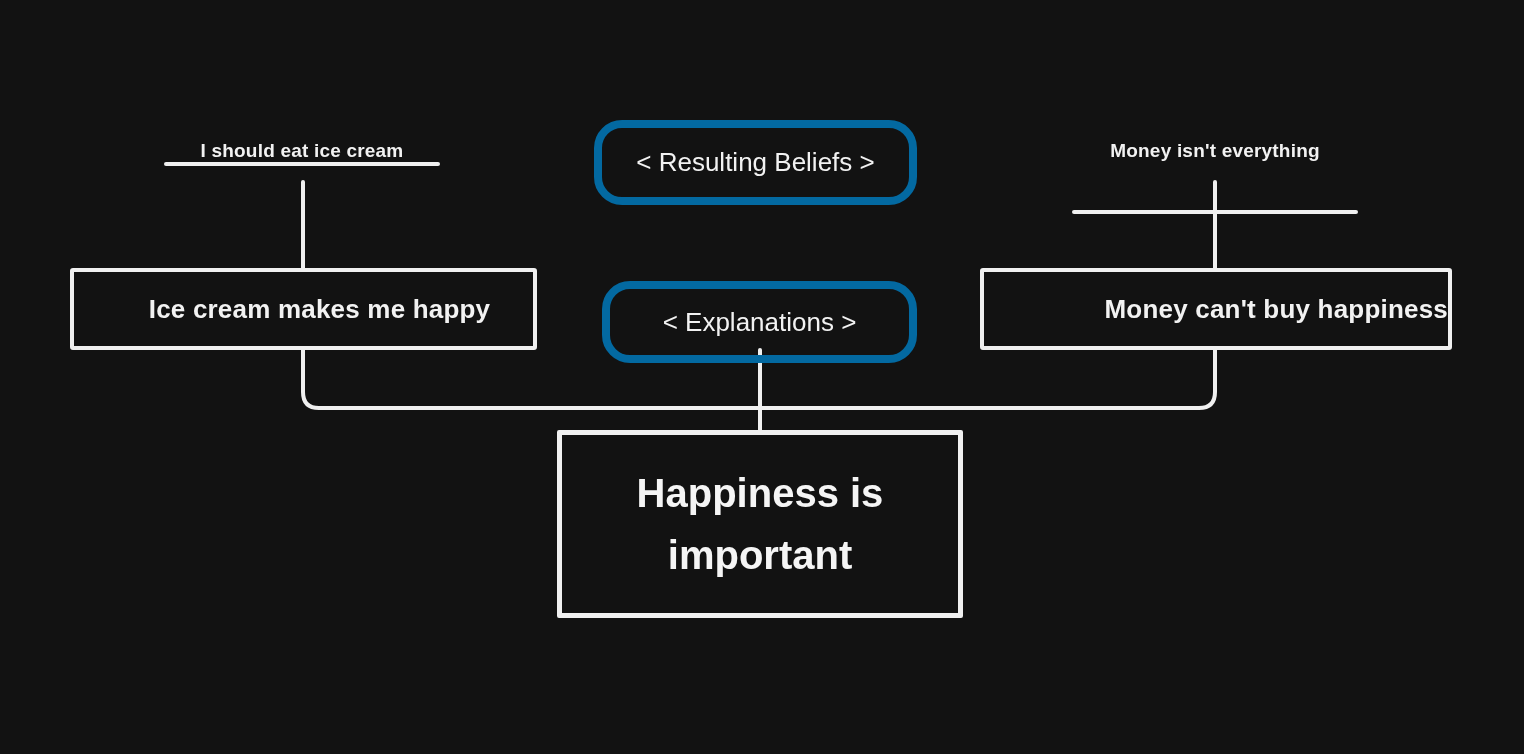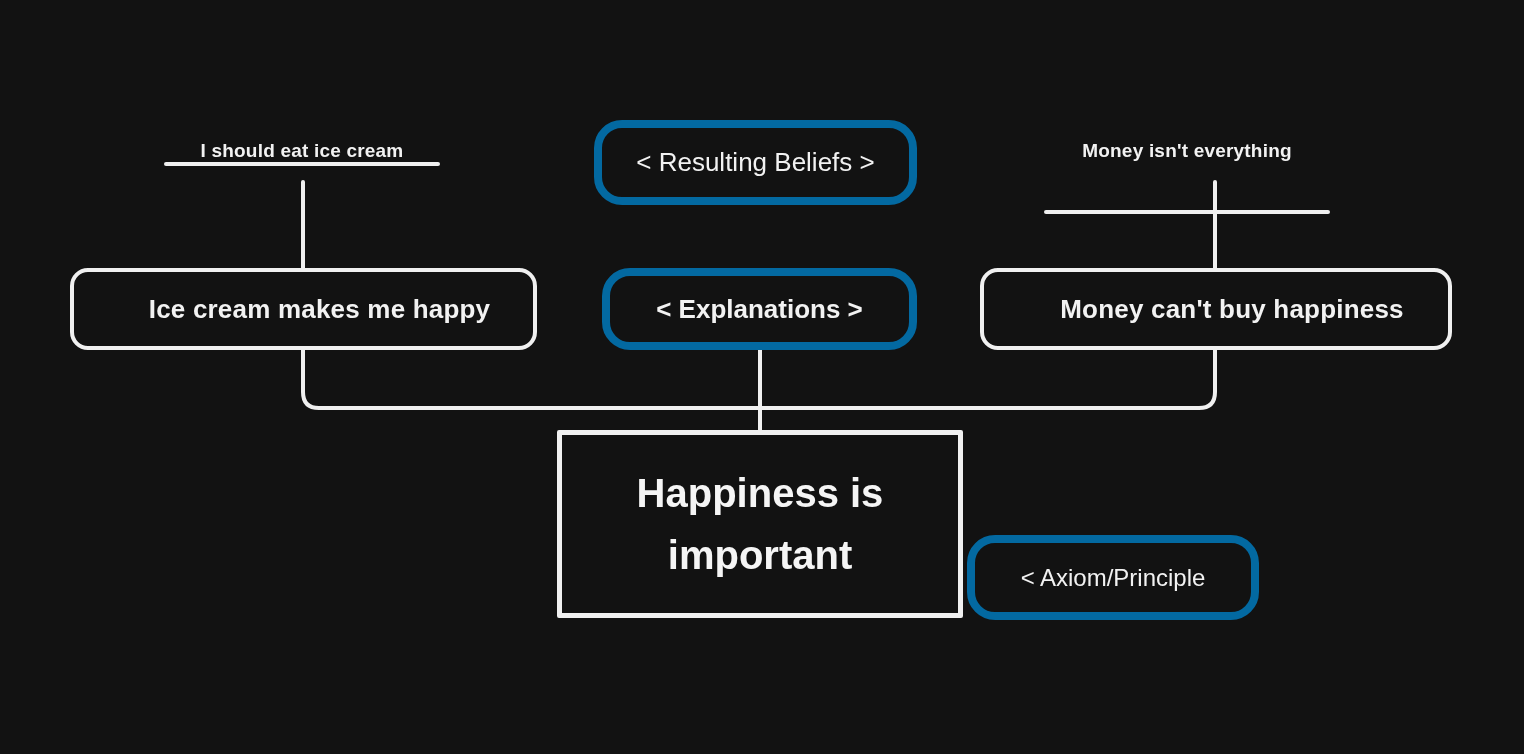--- a/index.html
+++ b/index.html
@@ -36,33 +36,33 @@
   }
   .belief .underline-bar {
     width: 100%;
     height: 4px;
     background: #f0f0f0;
     border-radius: 2px;
   }
   
   .white-box {
     border: 4px solid #f0f0f0;
-    border-radius: 18px;
+    border-radius: 3px;
     font-size: 26px;
     font-weight: bold;
     letter-spacing: 0.2px;
     padding-left: 32px;
   }
   
   .red-box {
     border: 8px solid #0369a1;
     border-radius: 28px;
     font-size: 26px;
   }
-  .red-box.bold { font-weight: bold; }
+  .red-box.bold { font-weight: normal; margin-top: 13px; }
   
   .main-box {
     border: 5px solid #f0f0f0;
     border-radius: 2px;
     font-size: 40px;
     font-weight: bold;
     line-height: 1.55;
     padding: 8px 48px;
     color: #f5f5f5;
   }
@@ -90,38 +90,35 @@
 
   <div class="node belief" style="left:164px; top:140px; width:276px;">
     <div class="belief-text">I should eat ice cream</div>
     <div class="underline-bar"></div>
   </div>
 
   <div class="node red-box" style="left:594px; top:120px; width:323px; height:85px;">
     <span>&lt; Resulting Beliefs &gt;</span>
   </div>
 
-  <div class="node belief" style="left:1044px; top:140px; width:286px;gap:48px;">
+  <div class="node belief" style="left:1072px; top:140px; width:286px;gap:48px;">
     <div class="belief-text">Money isn't everything</div>
     <div class="underline-bar"></div>
   </div>
 
   <div class="node white-box" style="left:70px; top:268px; width:467px; height:82px;">
     <span>Ice cream makes me happy</span>
   </div>
 
   <div class="node red-box bold" style="left:602px; top:268px; width:315px; height:82px;">
     <span>&lt; Explanations &gt;</span>
   </div>
 
-  <div class="node white-box" style="left:980px; top:268px; width:472px; height:82px;">
+  <div class="node white-box" style="left:980px; top:268px; width:472px; height:82px;justify-content:flex-end;">
     <span>Money can't buy happiness</span>
   </div>
 
   <div class="node main-box" style="left:557px; top:430px; width:406px; height:188px;">
     <span>Happiness is important</span>
   </div>
 
-  <div class="node red-box axiom-tag" style="left:967px; top:535px; width:292px; height:85px;">
-    <span>&lt; Axiom/Principle</span>
-  </div>
 
 </div>
 
 </body></html>

